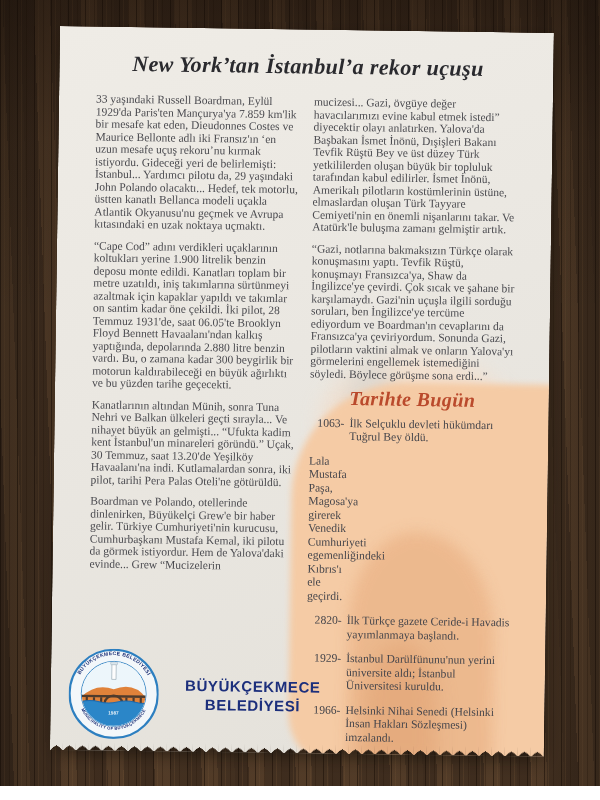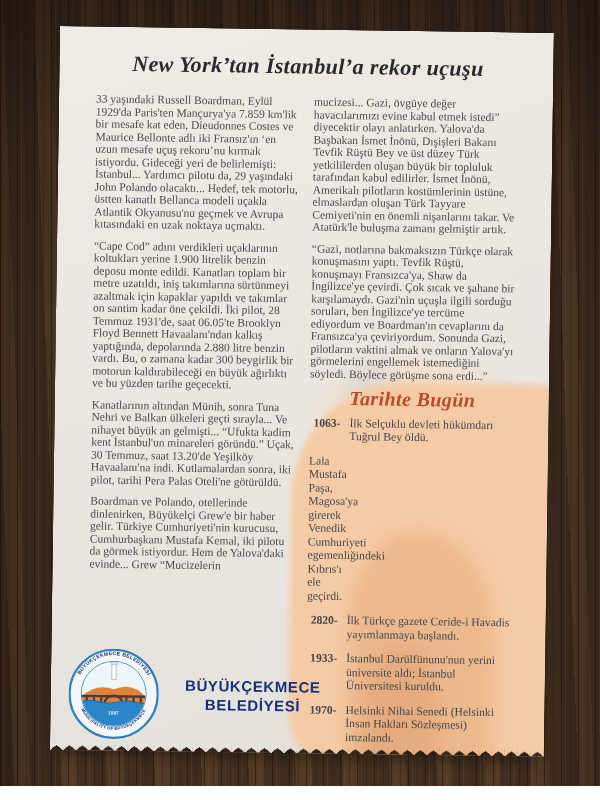--- a/index.html
+++ b/index.html
@@ -40,21 +40,21 @@
   .title{font-size:22px;font-weight:bold;font-style:italic;color:#2a2a2e;
     text-align:center;letter-spacing:.4px;margin:0 0 16px 0;}
   .cols{display:flex;gap:13px;}
   .col{width:205px;font-size:11.5px;line-height:12.5px;color:#4a4a4f;}
   .col p{margin:0 0 9px 0;}
   .hist{margin-top:12px;}
   .hist-heading{font-size:20px;font-weight:bold;font-style:italic;color:#ba4a2c;
     text-align:center;letter-spacing:.4px;margin:0 0 12px 0;}
   .hist-item{display:grid;grid-template-columns:35px 1fr;column-gap:5px;
     font-size:11.6px;line-height:13.5px;color:#45454b;margin-bottom:11px;}
-  .hist-year{text-align:center;font-weight:bold;}
+  .hist-year{text-align:right;}
   .footer-logo{position:absolute;left:18px;top:622px;width:270px;z-index:1;
     display:flex;align-items:center;gap:8px;}
   .emblem{width:90px;height:90px;flex:0 0 auto;}
   .muni-name{flex:1;text-align:center;font-family:"Liberation Sans",sans-serif;
     font-weight:bold;color:#1c2f7c;font-size:15px;line-height:1.3;letter-spacing:.6px;}
 </style>
 </head>
 <body>
 
 <div id="stage">
@@ -90,25 +90,25 @@
               <span class="hist-text">İlk Selçuklu devleti hükümdarı Tuğrul Bey öldü.</span>
             </div>
             <div class="hist-item">
               <span class="hist-text">Lala Mustafa Paşa, Magosa'ya girerek Venedik Cumhuriyeti egemenliğindeki Kıbrıs'ı ele geçirdi.</span>
             </div>
             <div class="hist-item">
               <span class="hist-year">2820-</span>
               <span class="hist-text">İlk Türkçe gazete Ceride-i Havadis yayımlanmaya başlandı.</span>
             </div>
             <div class="hist-item">
-              <span class="hist-year">1933-</span>
+              <span class="hist-year">1929-</span>
               <span class="hist-text">İstanbul Darülfünunu'nun yerini üniversite aldı; İstanbul Üniversitesi kuruldu.</span>
             </div>
             <div class="hist-item">
-              <span class="hist-year">1970-</span>
+              <span class="hist-year">1966-</span>
               <span class="hist-text">Helsinki Nihai Senedi (Helsinki İnsan Hakları Sözleşmesi) imzalandı.</span>
             </div>
             <div class="hist-item">
               <span class="hist-year">1999-</span>
               <span class="hist-text">İş adamı Üzeyir Garih öldürüldü.</span>
             </div>
           </div>
         </div>
       </div>
     </div>

